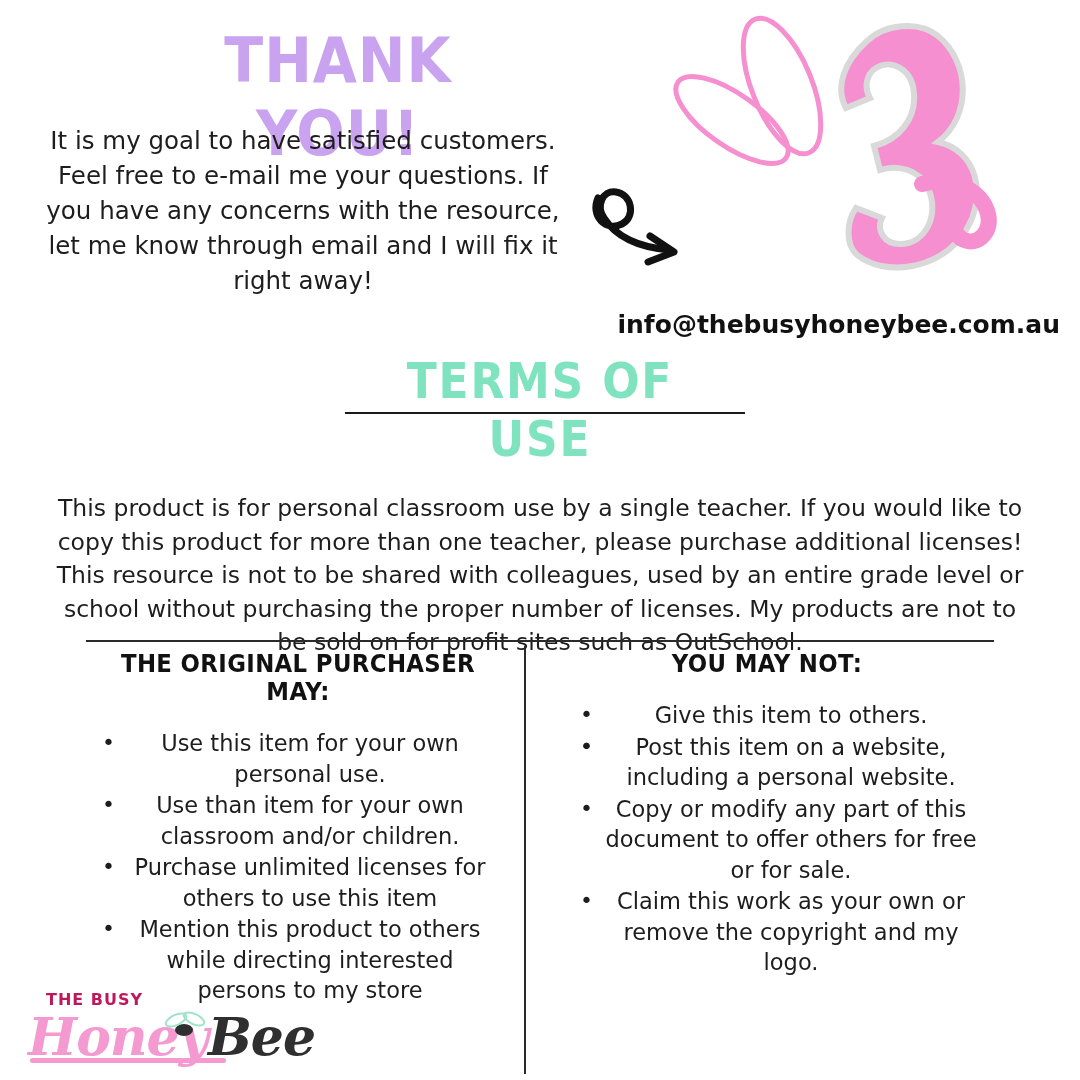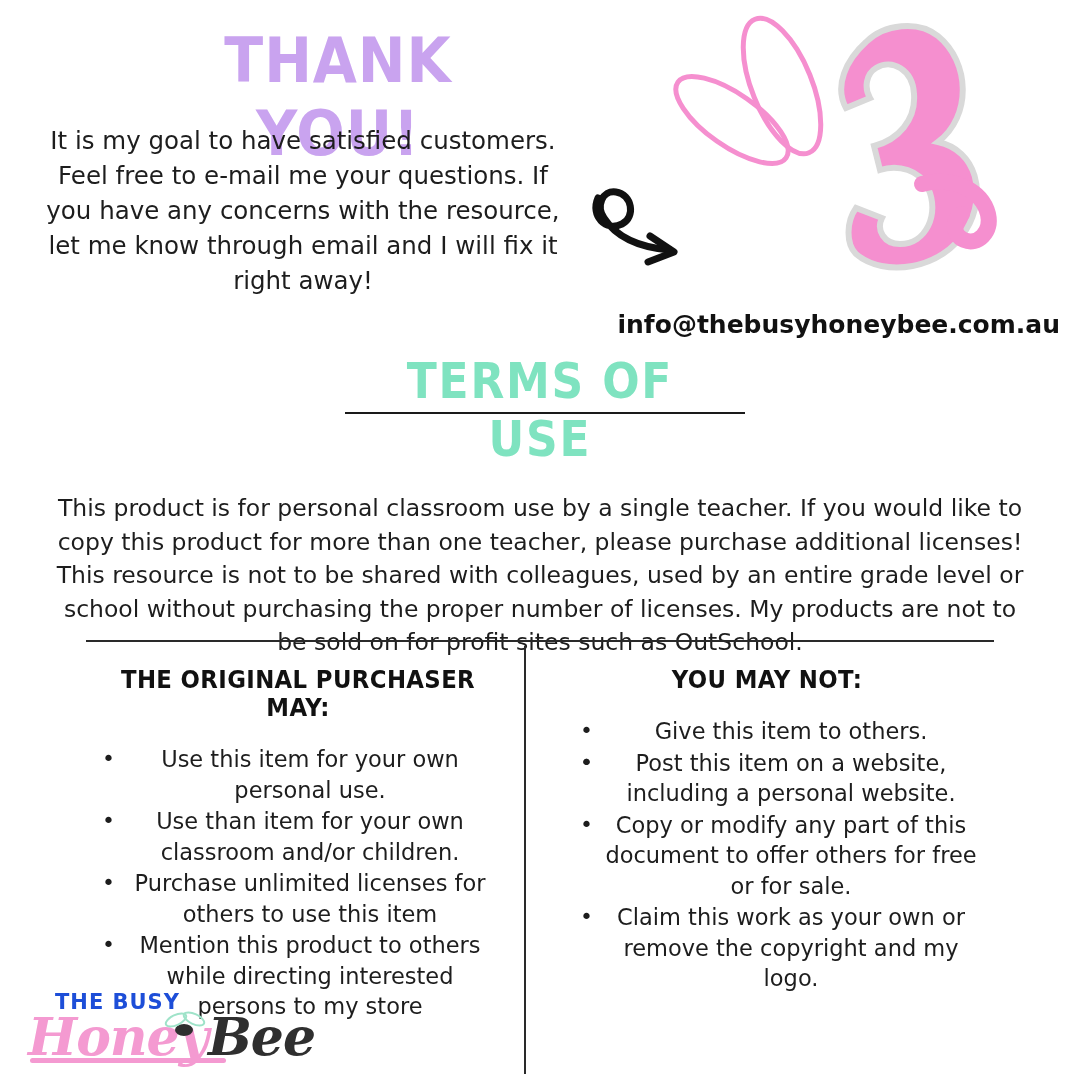--- a/index.html
+++ b/index.html
@@ -133,21 +133,21 @@
     left: 524px;
     top: 646px;
     width: 2px;
     height: 428px;
     background: #2a2a2a;
   }
 
   
   .col {
     position: absolute;
-    top: 666px;
+    top: 650px;
   }
   .col-left  { left: 88px;  width: 420px; }
   .col-right { left: 542px; width: 450px; }
 
   .col-title {
     text-align: center;
     font-size: 24px;
     font-weight: bold;
     letter-spacing: 0.4px;
     color: #111111;
@@ -183,26 +183,26 @@
   
   .footer-logo {
     position: absolute;
     left: 14px;
     top: 988px;
     width: 230px;
     height: 82px;
   }
   .fl-top {
     position: absolute;
-    left: 41px;
+    left: 32px;
     top: 2px;
-    font-size: 21px;
+    font-size: 16px;
     font-weight: bold;
     letter-spacing: 1px;
-    color: #1d4ed8;
+    color: #be185d;
     font-family: "DejaVu Sans", sans-serif;
   }
   .fl-main {
     position: absolute;
     left: 14px;
     top: 18px;
     font-size: 52px;
     font-style: italic;
     font-weight: bold;
     color: #f49ad1;

